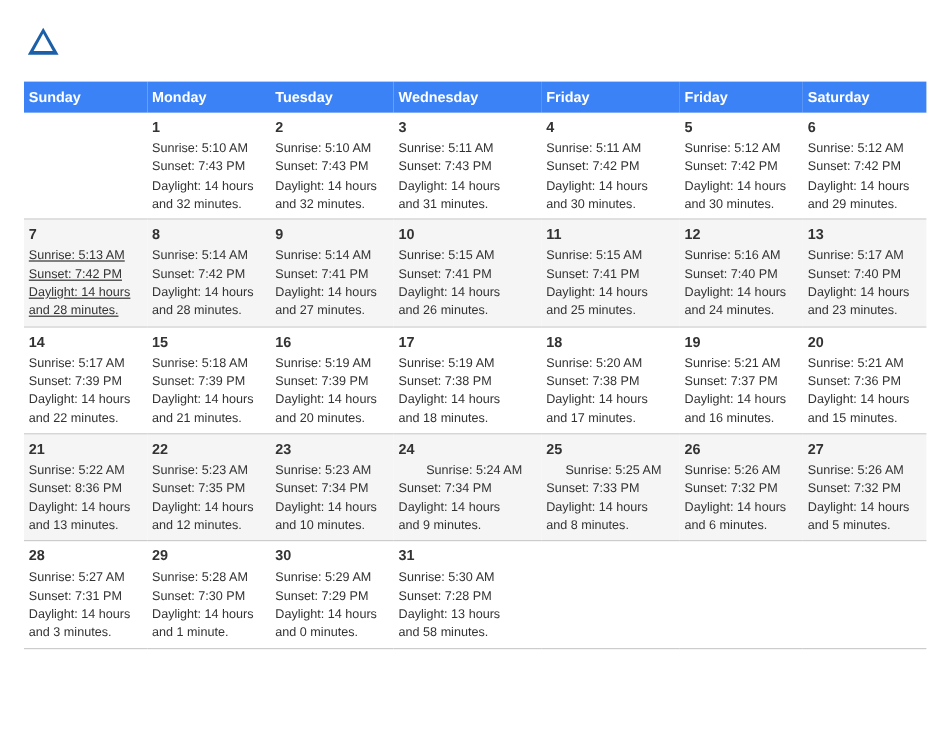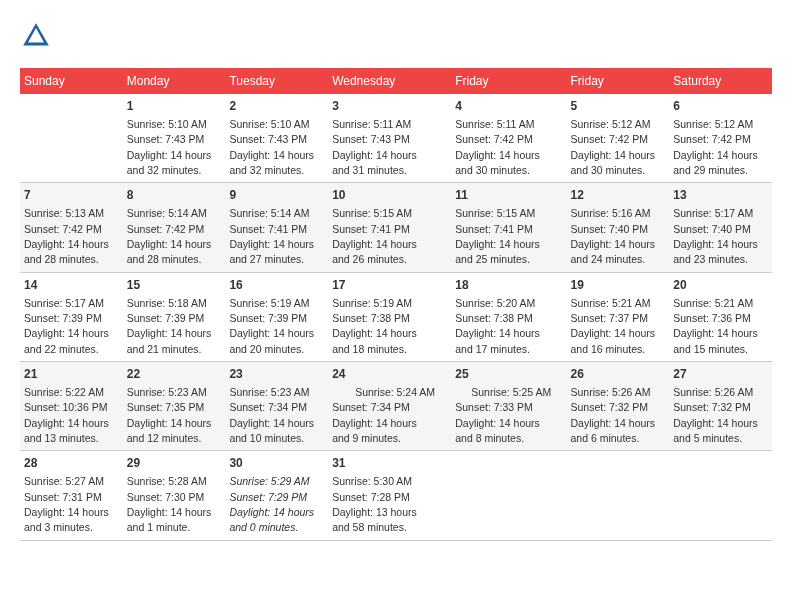--- a/index.html
+++ b/index.html
@@ -44,26 +44,26 @@
     .sub-title {
       font-size: 16px;
       color: #555;
     }
     table {
       width: 100%;
       border-collapse: collapse;
       font-size: 11px;
     }
     thead tr th {
-      background-color: #ef4444;
+      background-color: #3b82f6;
       color: #fff;
       padding: 6px 4px;
       text-align: left;
       font-size: 12px;
-      font-weight: normal;
+      font-weight: bold;
     }
     tbody tr {
       border-bottom: 1px solid #ccc;
     }
     tbody tr:nth-child(even) {
       background-color: #f5f5f5;
     }
     tbody tr:nth-child(odd) {
       background-color: #fff;
     }
@@ -139,21 +139,21 @@
         <td><span class="day-num">5</span><span class="day-info" style="white-space: pre-line;">Sunrise: 5:12 AM
 Sunset: 7:42 PM
 Daylight: 14 hours
 and 30 minutes.</span></td>
         <td><span class="day-num">6</span><span class="day-info" style="white-space: pre-line;">Sunrise: 5:12 AM
 Sunset: 7:42 PM
 Daylight: 14 hours
 and 29 minutes.</span></td>
       </tr>
       <tr>
-        <td><span class="day-num">7</span><span class="day-info" style="white-space: pre-line;">Sunrise: 5:13 AM
+        <td><span class="day-num">7</span><span class="day-info" style="white-space: pre-line; text-decoration: underline;">Sunrise: 5:13 AM
 Sunset: 7:42 PM
 Daylight: 14 hours
 and 28 minutes.</span></td>
         <td><span class="day-num">8</span><span class="day-info" style="white-space: pre-line;">Sunrise: 5:14 AM
 Sunset: 7:42 PM
 Daylight: 14 hours
 and 28 minutes.</span></td>
         <td><span class="day-num">9</span><span class="day-info" style="white-space: pre-line;">Sunrise: 5:14 AM
 Sunset: 7:41 PM
 Daylight: 14 hours
@@ -200,21 +200,21 @@
 Sunset: 7:37 PM
 Daylight: 14 hours
 and 16 minutes.</span></td>
         <td><span class="day-num">20</span><span class="day-info" style="white-space: pre-line;">Sunrise: 5:21 AM
 Sunset: 7:36 PM
 Daylight: 14 hours
 and 15 minutes.</span></td>
       </tr>
       <tr>
         <td><span class="day-num">21</span><span class="day-info" style="white-space: pre-line;">Sunrise: 5:22 AM
-Sunset: 10:36 PM
+Sunset: 8:36 PM
 Daylight: 14 hours
 and 13 minutes.</span></td>
         <td><span class="day-num">22</span><span class="day-info" style="white-space: pre-line;">Sunrise: 5:23 AM
 Sunset: 7:35 PM
 Daylight: 14 hours
 and 12 minutes.</span></td>
         <td><span class="day-num">23</span><span class="day-info" style="white-space: pre-line;">Sunrise: 5:23 AM
 Sunset: 7:34 PM
 Daylight: 14 hours
 and 10 minutes.</span></td>
@@ -237,21 +237,21 @@
       </tr>
       <tr>
         <td><span class="day-num">28</span><span class="day-info" style="white-space: pre-line;">Sunrise: 5:27 AM
 Sunset: 7:31 PM
 Daylight: 14 hours
 and 3 minutes.</span></td>
         <td><span class="day-num">29</span><span class="day-info" style="white-space: pre-line; text-align: right;">Sunrise: 5:28 AM
 Sunset: 7:30 PM
 Daylight: 14 hours
 and 1 minute.</span></td>
-        <td><span class="day-num">30</span><span class="day-info" style="white-space: pre-line; font-style: italic;">Sunrise: 5:29 AM
+        <td><span class="day-num">30</span><span class="day-info" style="white-space: pre-line;">Sunrise: 5:29 AM
 Sunset: 7:29 PM
 Daylight: 14 hours
 and 0 minutes.</span></td>
         <td><span class="day-num">31</span><span class="day-info" style="white-space: pre-line;">Sunrise: 5:30 AM
 Sunset: 7:28 PM
 Daylight: 13 hours
 and 58 minutes.</span></td>
         <td></td>
         <td></td>
         <td></td>

